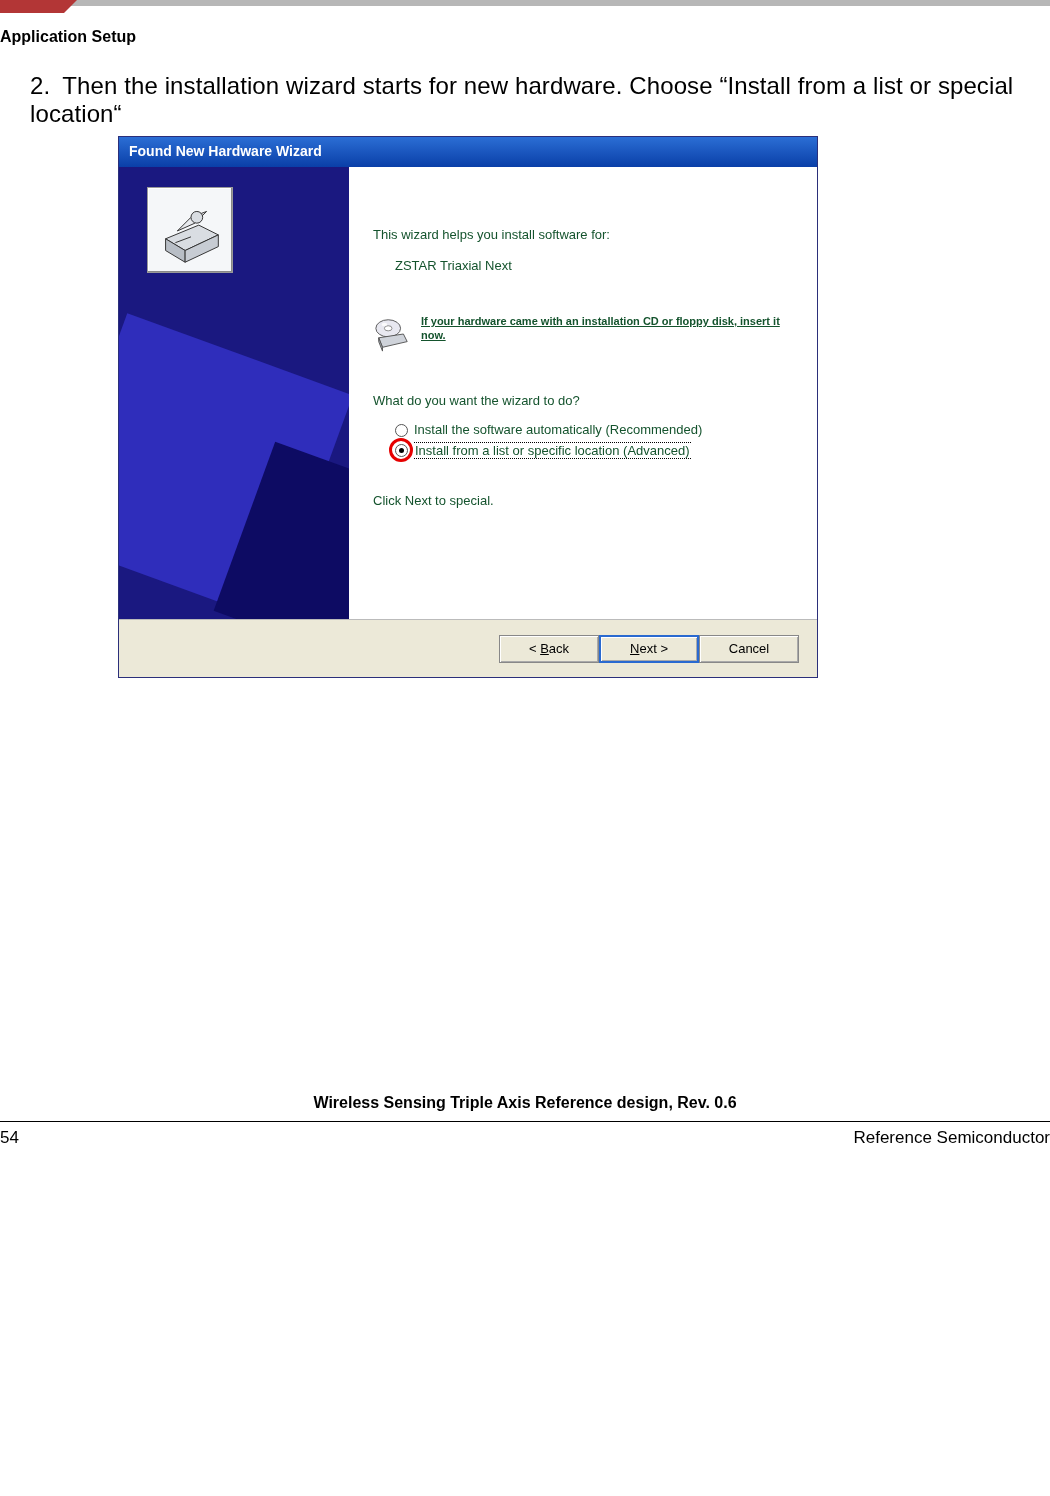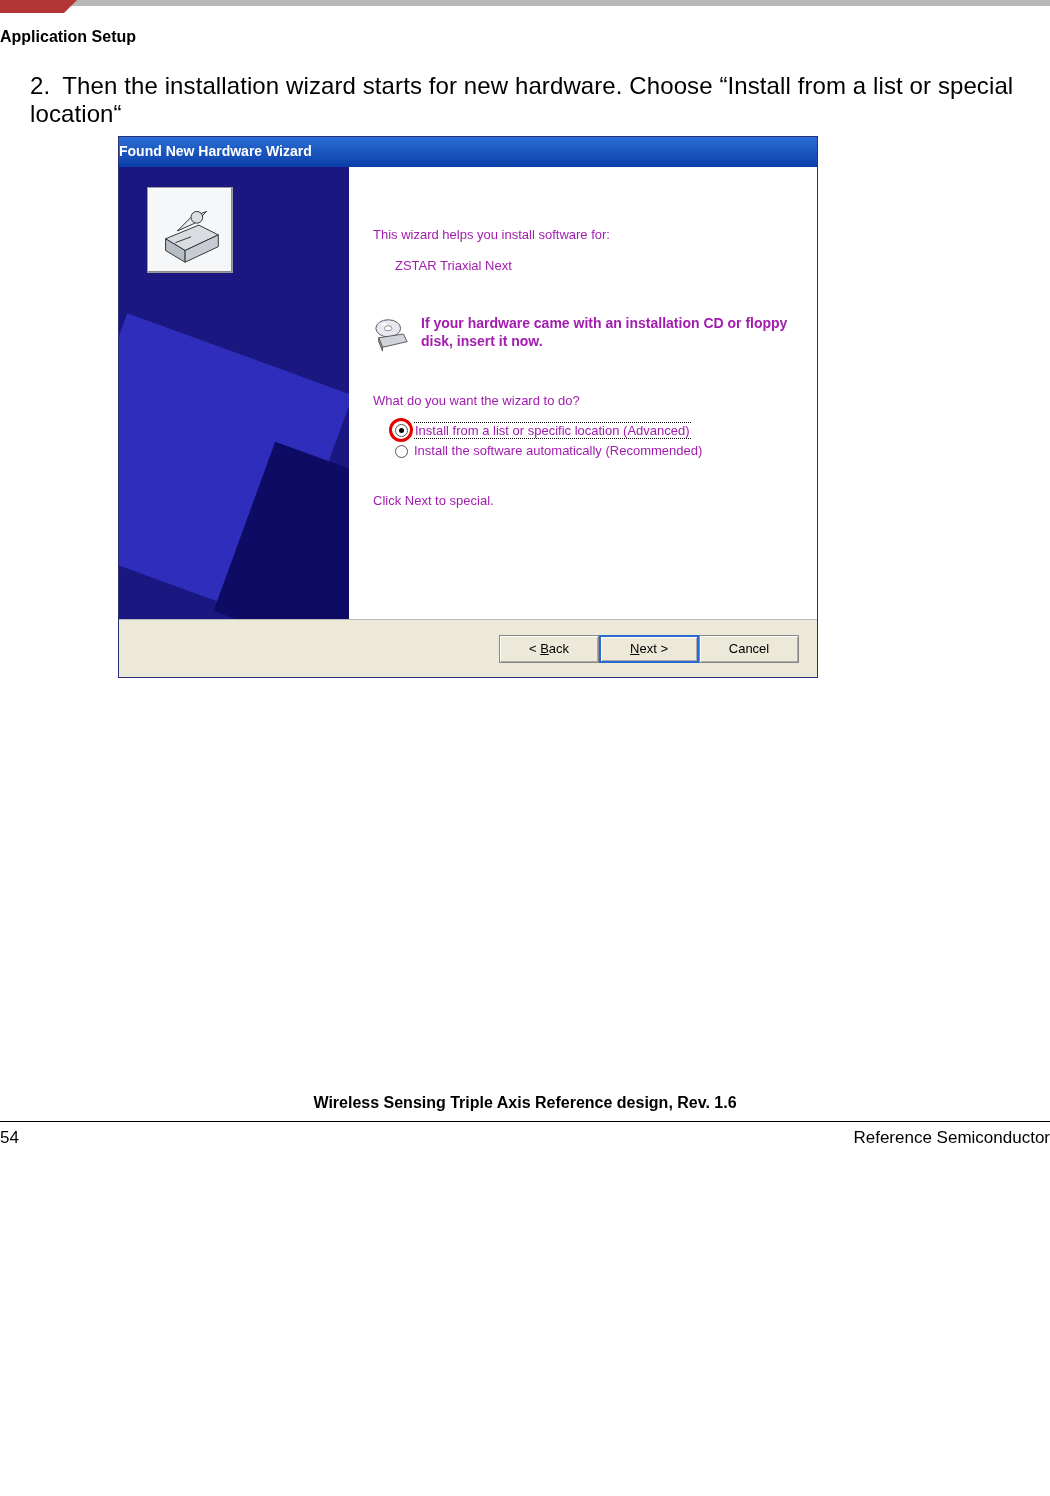--- a/index.html
+++ b/index.html
@@ -22,21 +22,21 @@
   
   .dialog {
     position: absolute; left: 118px; top: 136px; width: 700px; height: 542px;
     border: 1px solid #2b2f7a; background: #ece9d8;
     box-shadow: 1px 1px 0 #fff inset;
   }
   .titlebar {
     height: 30px;
     background: linear-gradient(#2b6ed5, #0a3fa8);
     color: #fff; font-weight: bold; font-size: 14px;
-    padding: 6px 0;
+    padding: 6px 10px;
     font-family: "Tahoma", Arial, sans-serif;
   }
   .dlg-body {
     position: relative; display: flex; height: calc(100% - 30px - 58px);
     background: #fff;
   }
   .left-pane {
     width: 230px; background: #1a1880; position: relative; overflow: hidden;
   }
   .left-pane .shape1 {
@@ -49,28 +49,28 @@
   }
   .left-pane .icon-box {
     position: absolute; left: 28px; top: 20px; width: 86px; height: 86px;
     background: #f5f7f9; border: 1px solid #999;
     box-shadow: inset -1px -1px 0 #888, inset 1px 1px 0 #fff;
   }
   .left-pane .icon-box svg { width: 100%; height: 100%; }
 
   .right-pane {
     flex: 1; padding: 24px 24px 10px 24px; font-family: "Tahoma", Arial, sans-serif;
-    font-size: 13px; color: #a21caf; position: relative;
+    font-size: 13px; color: #14532d; position: relative;
   }
   .rp-line1 { margin-top: 36px; }
   .rp-device { margin: 16px 0 0 22px; }
 
   .cd-row { display: flex; align-items: flex-start; gap: 10px; margin-top: 42px; }
   .cd-row .cd-icon { width: 38px; height: 38px; flex: 0 0 38px; }
-  .cd-row .cd-text { font-weight: bold; font-size: 14px; line-height: 1.25; }
+  .cd-row .cd-text { font-weight: bold; font-size: 11px; line-height: 1.25; text-decoration: underline; }
 
   .rp-q { margin-top: 40px; }
   .opts { margin: 14px 0 0 22px; }
   .opt { display: flex; align-items: center; gap: 6px; margin-bottom: 4px; position: relative; }
   .radio {
     width: 13px; height: 13px; border: 1px solid #555; border-radius: 50%;
     background: #fff; display: inline-flex; align-items: center; justify-content: center;
     flex: 0 0 13px;
   }
   .radio.selected::after {
@@ -158,43 +158,43 @@
               <polygon points="6,24 32,20 36,28 10,34" fill="#cfd3da" stroke="#555" stroke-width="1"></polygon>
               <polygon points="6,24 10,34 10,38 6,28" fill="#a9afb8" stroke="#555" stroke-width="1"></polygon>
             </svg>
           </div>
           <div class="cd-text">If your hardware came with an installation CD or floppy disk, insert it now.</div>
         </div>
 
         <div class="rp-q">What do you want the wizard to do?</div>
 
         <div class="opts">
+          <div class="opt">
+            <span class="radio"></span>
+            <span class="lbl">Install the software automatically (Recommended)</span>
+          </div>
           <div class="opt focused">
             <span class="red-ring"></span>
             <span class="radio selected"></span>
             <span class="lbl">Install from a list or specific location (Advanced)</span>
-          </div>
-          <div class="opt">
-            <span class="radio"></span>
-            <span class="lbl">Install the software automatically (Recommended)</span>
           </div>
         </div>
 
         <div class="rp-next">Click Next to special.</div>
       </div>
     </div>
 
     <div class="dlg-buttons">
       <button class="btn">
         <span>&lt; </span><span class="ul">B</span><span>ack</span>
       </button>
       <button class="btn default">
         <span class="ul">N</span><span>ext &gt;</span>
       </button>
       <button class="btn">Cancel</button>
     </div>
   </div>
 
-  <div class="foot-title">Wireless Sensing Triple Axis Reference design, Rev. 1.6</div>
+  <div class="foot-title">Wireless Sensing Triple Axis Reference design, Rev. 0.6</div>
   <div class="foot-line"></div>
   <div class="foot-page">54</div>
   <div class="foot-brand">Reference Semiconductor</div>
 </div>
 
 </body></html>

